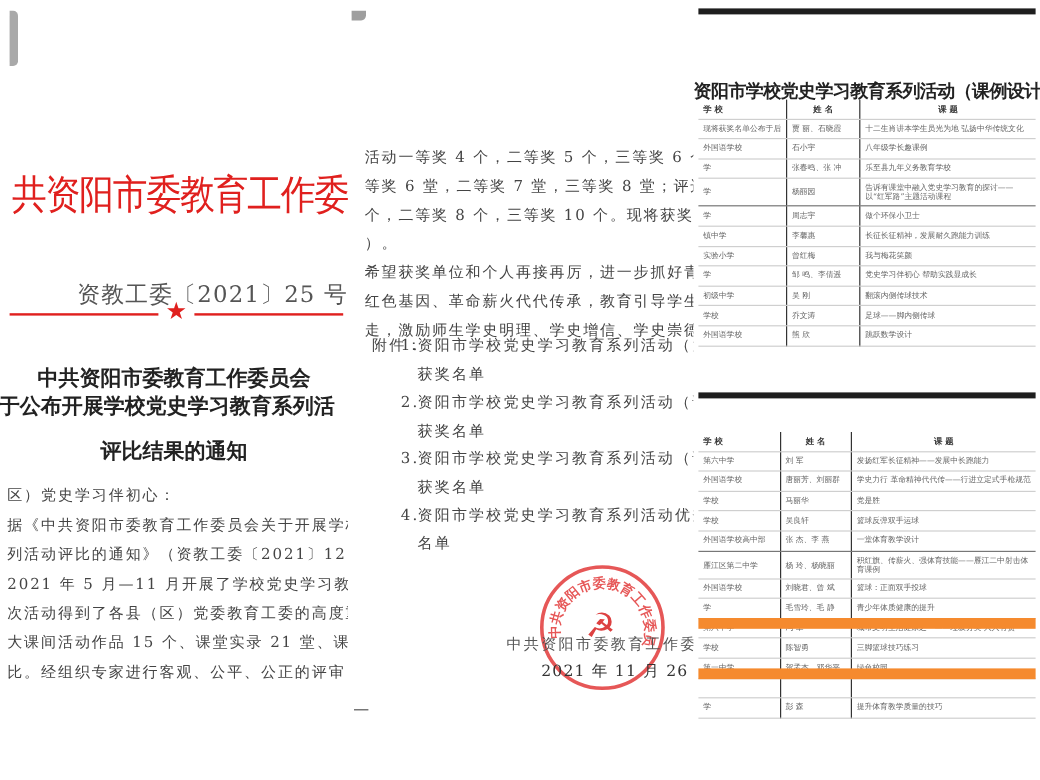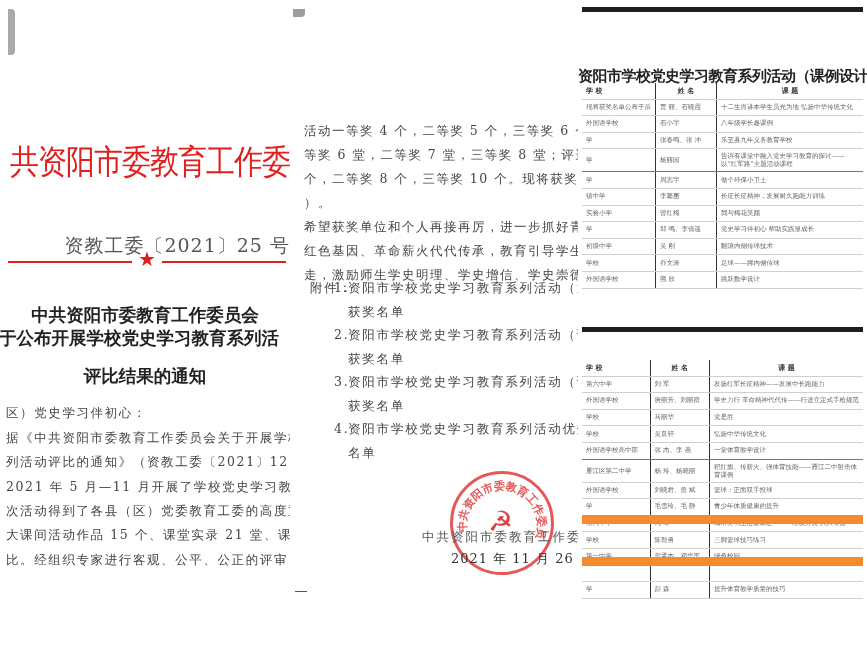--- a/index.html
+++ b/index.html
@@ -211,21 +211,21 @@
           <td>学史力行 革命精神代代传——行进立定式手枪规范</td>
         </tr>
         <tr>
           <td class="c1">学校</td>
           <td class="c2">马丽华</td>
           <td>党是胜</td>
         </tr>
         <tr>
           <td class="c1">学校</td>
           <td class="c2">吴良轩</td>
-          <td>弘扬中华传统文化</td>
+          <td>篮球反弹双手运球</td>
         </tr>
         <tr class=" thick">
           <td class="c1">外国语学校高中部</td>
           <td class="c2">张 杰、李 燕</td>
           <td>一堂体育教学设计</td>
         </tr>
         <tr class="tall">
           <td class="c1">雁江区第二中学</td>
           <td class="c2">杨 玲、杨晓丽</td>
           <td>积红旗、传薪火、强体育技能——雁江二中射击体育课例</td>

